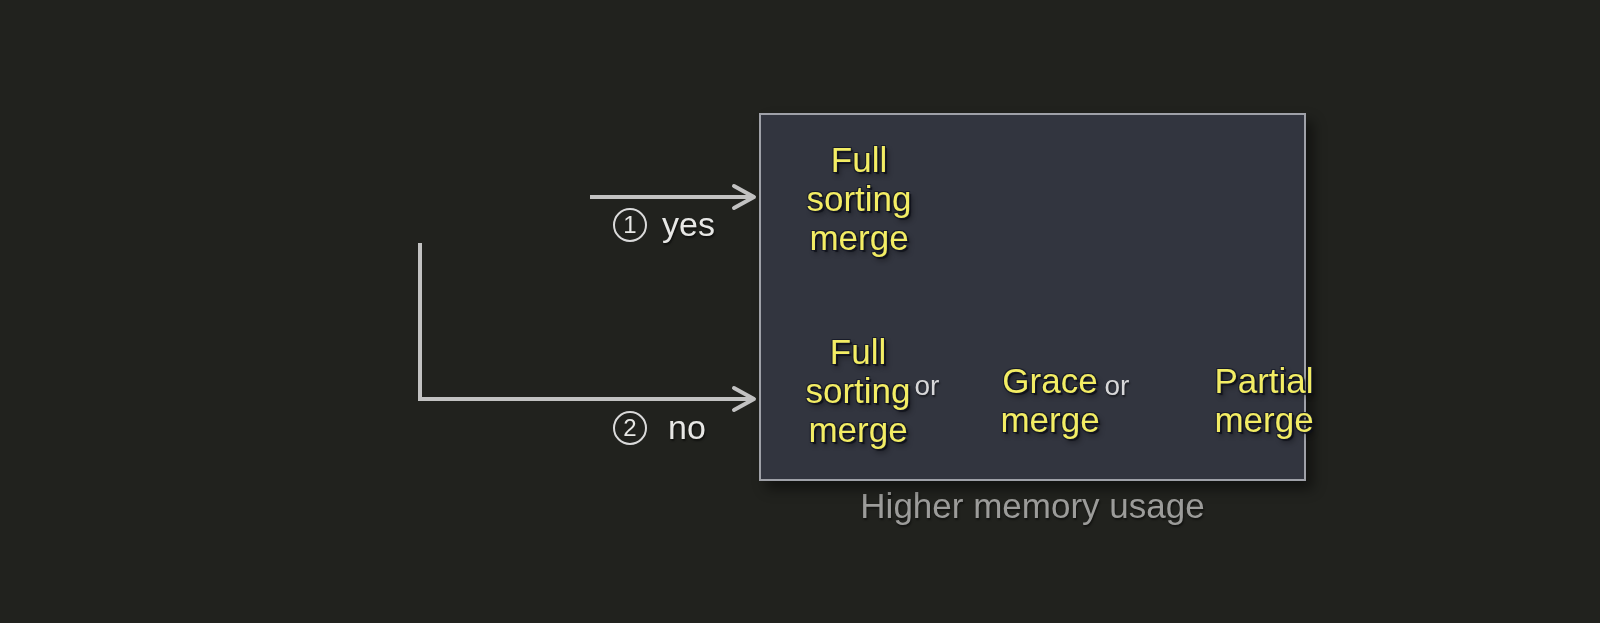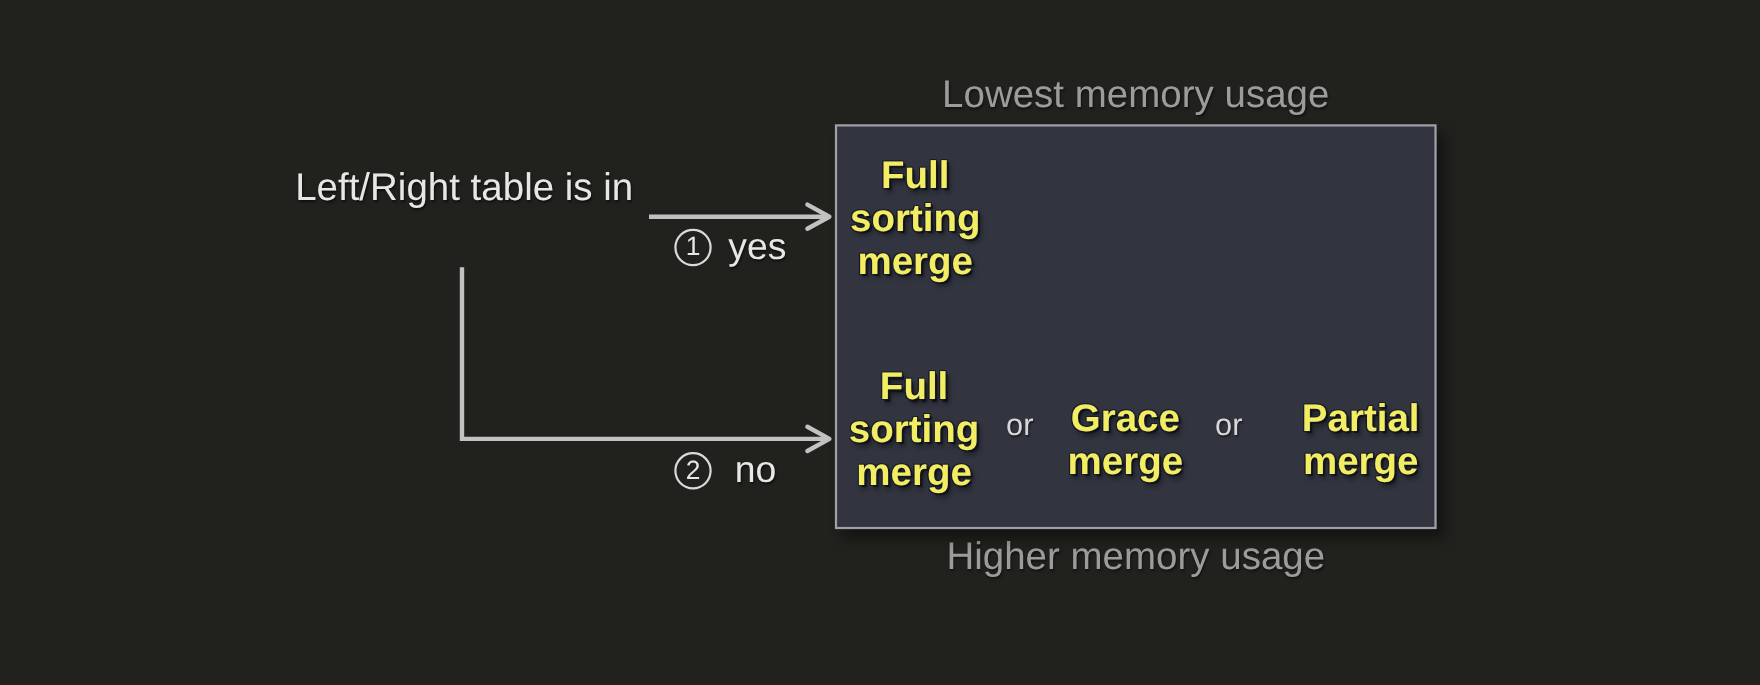--- a/index.html
+++ b/index.html
@@ -90,30 +90,31 @@
     box-sizing: border-box;
     background: #32353f;
     border: 2px solid #9fa1a8;
     box-shadow: 7px 8px 12px rgba(0,0,0,.45);
   }
   .algo {
     position: absolute;
     transform: translateX(-50%);
     text-align: center;
     font-size: 35px;
-    font-weight: bold;
+    font-weight: normal;
     line-height: 39px;
     color: #f3ed64;
     white-space: nowrap;
     text-shadow:
       -1px -1px 0 rgba(24,27,40,.85),
        1px -1px 0 rgba(24,27,40,.85),
       -1px  1px 0 rgba(24,27,40,.85),
        2px  2px 1px rgba(13,15,24,.9),
        3px  4px 5px rgba(0,0,0,.4);
+    margin-left: 27px;
   }
   .algo-top      { left: 71px;  top: 25px;  }
   .algo-full2    { left: 70px;  top: 217px; }
   .algo-grace    { left: 262px; top: 246px; }
   .algo-partial  { left: 476px; top: 246px; }
   .or {
     position: absolute;
     transform: translateX(-50%);
     font-size: 28px;
     color: #d7d7d9;
@@ -122,21 +123,20 @@
   }
   .or-1 { left: 166px; top: 251px; }
   .or-2 { left: 356px; top: 251px; }
 </style>
 </head>
 <body>
 
 <div class="stage">
 
   <div class="question">
-    <div>Left/Right table is in</div>
   </div>
 
   <svg class="connectors" viewBox="0 0 1600 623" xmlns="http://www.w3.org/2000/svg">
     <g stroke="#c2c2c2" stroke-width="4" fill="none">
       <line x1="590" y1="197" x2="750" y2="197"></line>
       <polyline points="734,186 754,197 734,208" stroke-linejoin="round" stroke-linecap="round"></polyline>
     </g>
     <g stroke="#c2c2c2" stroke-width="4" fill="none">
       <polyline points="420,243 420,399 750,399"></polyline>
       <polyline points="734,388 754,399 734,410" stroke-linejoin="round" stroke-linecap="round"></polyline>
@@ -145,21 +145,20 @@
 
   <div class="branch branch-yes">
     <span class="circ">1</span>
     <span>yes</span>
   </div>
   <div class="branch branch-no">
     <span class="circ">2</span>
     <span>no</span>
   </div>
 
-  <div class="mem-label top">Lowest memory usage</div>
   <div class="mem-label bottom">Higher memory usage</div>
 
   <div class="algo-box">
 
     <div class="algo algo-top">
       <div>Full</div>
       <div>sorting</div>
       <div>merge</div>
     </div>
 

